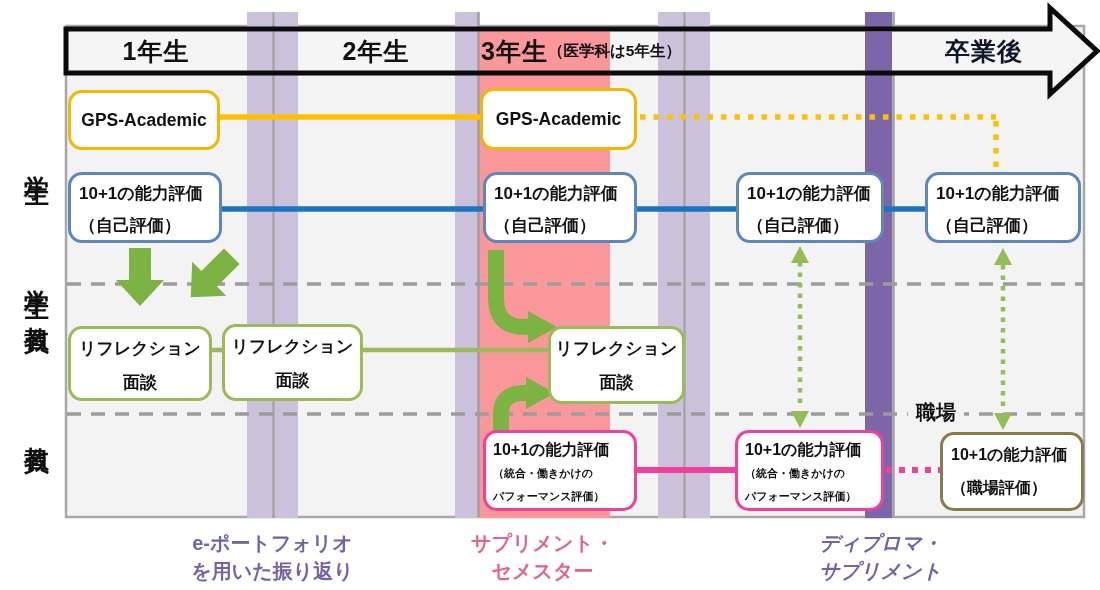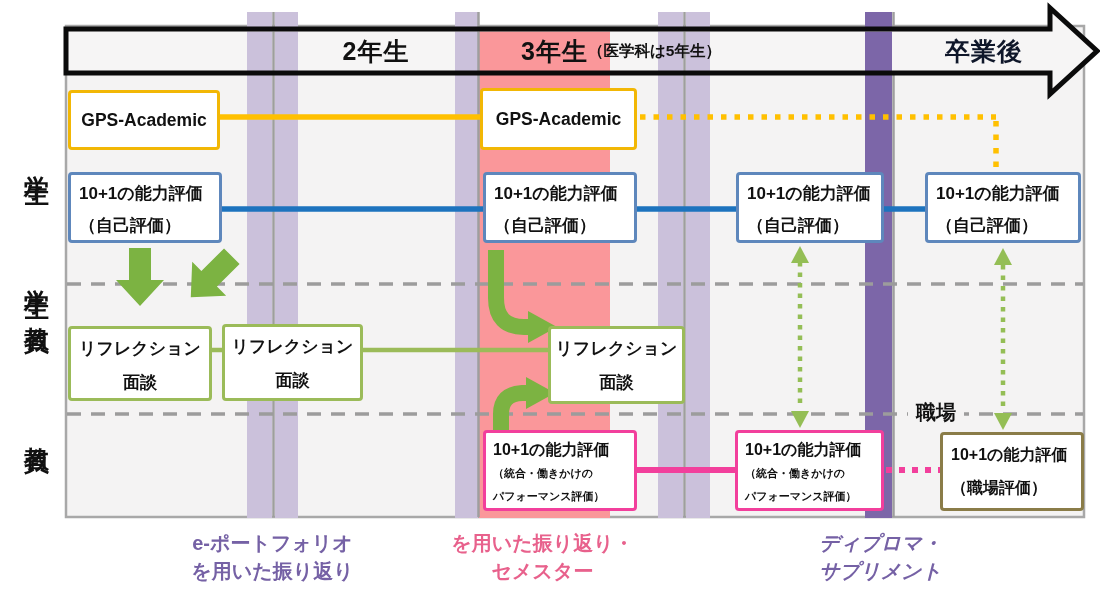--- a/index.html
+++ b/index.html
@@ -8,30 +8,30 @@
     font-family:"Liberation Sans",sans-serif;background:#ffffff;
   }
   #layers{position:absolute;left:0;top:0;width:1100px;height:590px;}
   .pre{white-space:pre-line;}
   
   .year{
     position:absolute;top:33px;height:36px;display:flex;align-items:center;justify-content:center;
     font-weight:bold;color:#111;font-size:25px;letter-spacing:1px;z-index:6;
   }
   .year .sub{font-size:15.5px;letter-spacing:0;}
-  .year.left{justify-content:flex-start;margin-left:40px;}
+  .year.left{justify-content:flex-start;}
   .grad{color:#0f172a;}
   
   .vlabel{
     position:absolute;left:24px;writing-mode:vertical-rl;text-orientation:upright;
     font-weight:bold;font-size:25px;color:#111;letter-spacing:4px;z-index:6;line-height:1;
   }
   
   .box{
-    position:absolute;background:#ffffff;border-radius:4px;box-sizing:border-box;
+    position:absolute;background:#ffffff;border-radius:14px;box-sizing:border-box;
     font-weight:bold;color:#111;z-index:10;
   }
   .b-yellow{border:3.5px solid #F2B705;}
   .b-blue{border:3.5px solid #5E87BC;}
   .b-green{border:3.5px solid #9BBB59;margin-top:14px;}
   .b-pink{border:3.5px solid #F23F9C;}
   .b-olive{border:3.5px solid #8A7C48;}
   .gps-text{display:flex;align-items:center;justify-content:center;height:100%;font-size:17.5px;}
   .blue-text{padding:3px 4px 0 8px;font-size:17px;line-height:32px;}
   .refl-text{padding-top:3px;text-align:center;font-size:17px;line-height:34px;}
@@ -135,20 +135,24 @@
       <polygon points="800,246 791,263 809,263"></polygon>
       <polygon points="800,428 791,411 809,411"></polygon>
     </g>
     <g fill="#94BE55">
       <path d="M1003 265 V410" stroke="#94BE55" stroke-width="4.5" stroke-dasharray="4.5 6" fill="none"></path>
       <polygon points="1003,248 994,265 1012,265"></polygon>
       <polygon points="1003,430 994,413 1012,413"></polygon>
     </g>
   </svg>
 
+  <div class="year" style="left:66px;width:180px;">
+    <span>1年生</span>
+    <span class="sub"></span>
+  </div>
   <div class="year" style="left:286px;width:180px;text-align:center;">
     <span>2年生</span>
     <span class="sub"></span>
   </div>
   <div class="year left" style="left:481px;width:205px;">
     <span>3年生</span>
     <span class="sub">（医学科は5年生）</span>
   </div>
   <div class="year grad" style="left:895px;width:178px;">
     <span>卒業後</span>
@@ -208,18 +212,18 @@
     <span class="perf-l3">パフォーマンス評価）</span>
   </div>
 
   <div class="box b-olive" style="left:940px;top:432px;width:144px;height:79px;">
     <div class="olive-text pre">10+1の能力評価
 （職場評価）</div>
   </div>
 
   <div class="caption cap-purple pre" style="left:140px;width:265px;">e-ポートフォリオ
 を用いた振り返り</div>
-  <div class="caption cap-pink pre" style="left:440px;width:205px;">を用いた振り返り・
+  <div class="caption cap-pink pre" style="left:440px;width:205px;">サプリメント・
 セメスター</div>
   <div class="caption cap-purple pre" style="left:788px;width:185px;font-style:italic;">ディプロマ・
 サプリメント</div>
 
 </div>
 
 </body></html>

